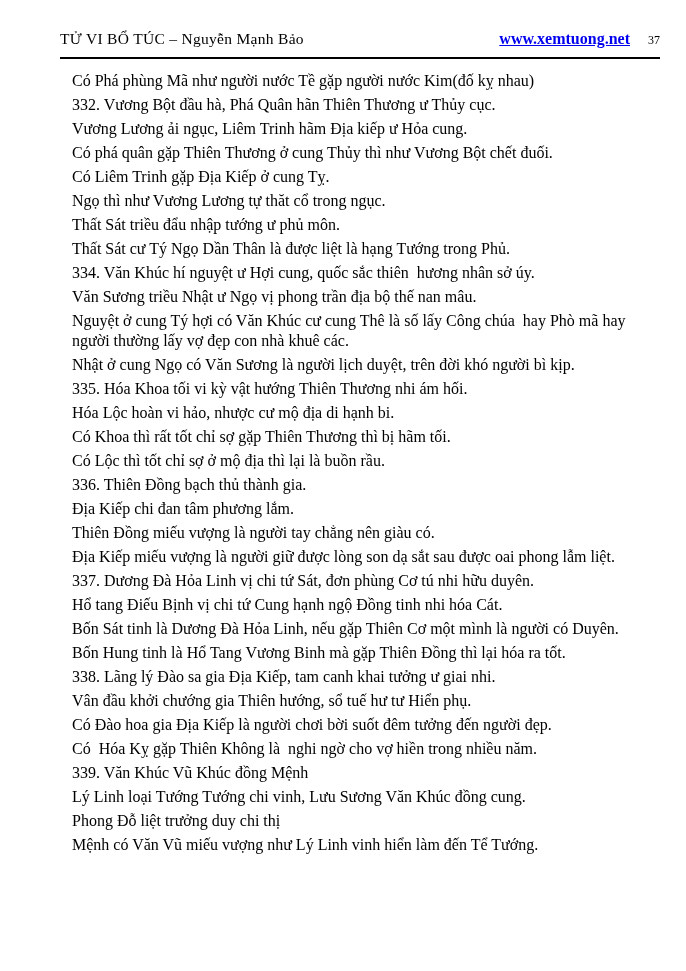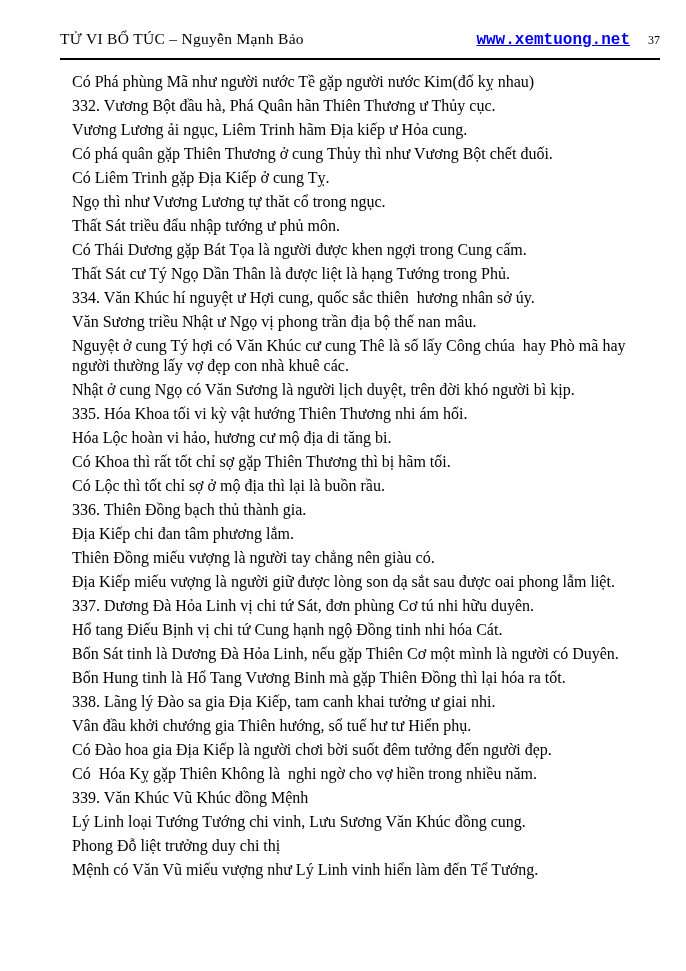--- a/index.html
+++ b/index.html
@@ -30,21 +30,21 @@
     font-size: 15.5px;
     letter-spacing: 0.3px;
     white-space: pre;
   }
   .header-right {
     display: flex;
     align-items: baseline;
     gap: 18px;
   }
   .site-link {
-    font-family: Liberation Mono, monospace;
+    font-family: Liberation Serif, serif;
     font-weight: bold;
     font-size: 16px;
     color: #0000ee;
     text-decoration: underline;
     cursor: pointer;
   }
   .page-number {
     font-size: 12px;
   }
   .rule {
@@ -75,28 +75,27 @@
   </div>
   <hr class="rule">
   <div class="body-text">
       <p class="para">Có Phá phùng Mã như người nước Tề gặp người nước Kim(đố kỵ nhau)</p>
       <p class="para">332. Vương Bột đầu hà, Phá Quân hãn Thiên Thương ư Thủy cục.</p>
       <p class="para">Vương Lương ải ngục, Liêm Trinh hãm Địa kiếp ư Hỏa cung.</p>
       <p class="para">Có phá quân gặp Thiên Thương ở cung Thủy thì như Vương Bột chết đuối.</p>
       <p class="para">Có Liêm Trinh gặp Địa Kiếp ở cung Tỵ.</p>
       <p class="para">Ngọ thì như Vương Lương tự thăt cổ trong ngục.</p>
       <p class="para">Thất Sát triều đẩu nhập tướng ư phủ môn.</p>
-      <p class="para">Có Thái Dương gặp Bát Tọa là người được khen ngợi trong Cung cấm.</p>
       <p class="para">Thất Sát cư Tý Ngọ Dần Thân là được liệt là hạng Tướng trong Phủ.</p>
       <p class="para">334. Văn Khúc hí nguyệt ư Hợi cung, quốc sắc thiên  hương nhân sở úy.</p>
       <p class="para">Văn Sương triều Nhật ư Ngọ vị phong trần địa bộ thế nan mâu.</p>
       <p class="para">Nguyệt ở cung Tý hợi có Văn Khúc cư cung Thê là số lấy Công chúa  hay Phò mã hay người thường lấy vợ đẹp con nhà khuê các.</p>
       <p class="para">Nhật ở cung Ngọ có Văn Sương là người lịch duyệt, trên đời khó người bì kịp.</p>
       <p class="para">335. Hóa Khoa tối vi kỳ vật hướng Thiên Thương nhi ám hối.</p>
-      <p class="para">Hóa Lộc hoàn vi hảo, hương cư mộ địa di tăng bi.</p>
+      <p class="para">Hóa Lộc hoàn vi hảo, nhược cư mộ địa di hạnh bi.</p>
       <p class="para">Có Khoa thì rất tốt chỉ sợ gặp Thiên Thương thì bị hãm tối.</p>
       <p class="para">Có Lộc thì tốt chỉ sợ ở mộ địa thì lại là buồn rầu.</p>
       <p class="para">336. Thiên Đồng bạch thủ thành gia.</p>
       <p class="para">Địa Kiếp chi đan tâm phương lắm.</p>
       <p class="para">Thiên Đồng miếu vượng là người tay chẳng nên giàu có.</p>
       <p class="para">Địa Kiếp miếu vượng là người giữ được lòng son dạ sắt sau được oai phong lẫm liệt.</p>
       <p class="para">337. Dương Đà Hỏa Linh vị chi tứ Sát, đơn phùng Cơ tú nhi hữu duyên.</p>
       <p class="para">Hổ tang Điếu Bịnh vị chi tứ Cung hạnh ngộ Đồng tinh nhi hóa Cát.</p>
       <p class="para">Bốn Sát tinh là Dương Đà Hỏa Linh, nếu gặp Thiên Cơ một mình là người có Duyên.</p>
       <p class="para">Bốn Hung tinh là Hổ Tang Vương Binh mà gặp Thiên Đồng thì lại hóa ra tốt.</p>

